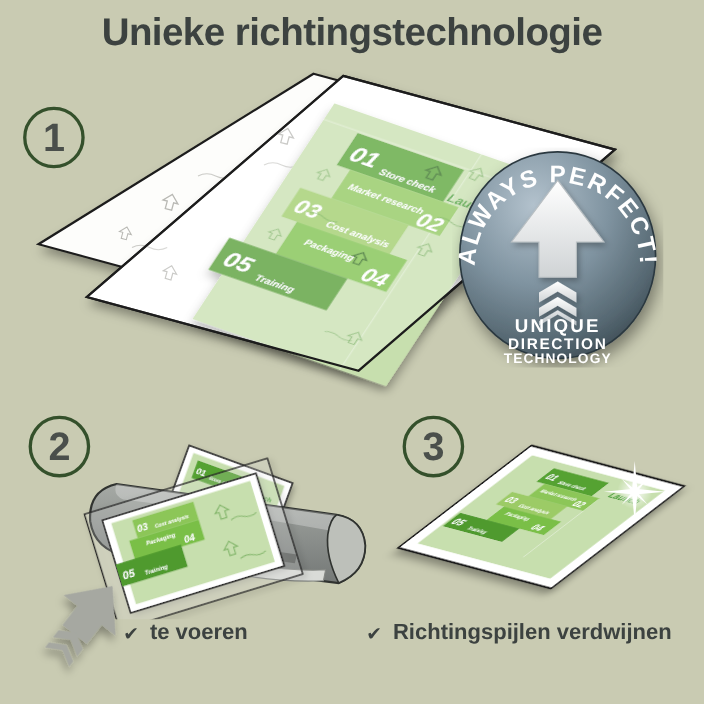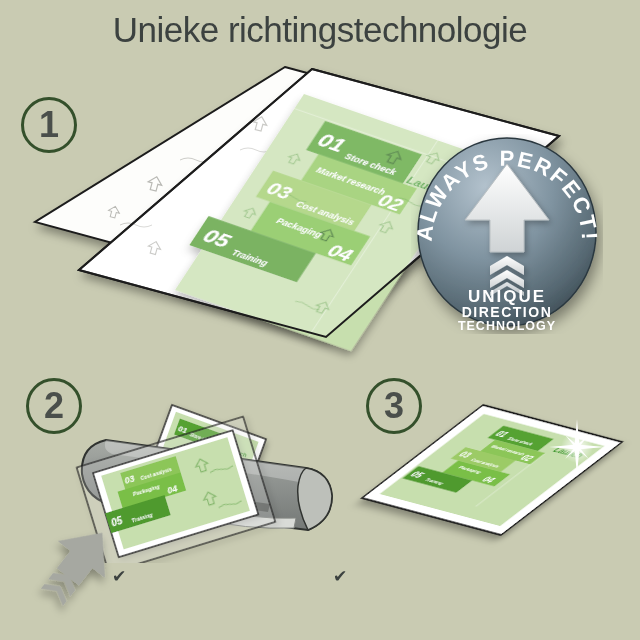--- a/index.html
+++ b/index.html
@@ -1,19 +1,19 @@
 <!DOCTYPE html>
 <html><head>
 <meta charset="utf-8">
 <style>
   html,body{margin:0;padding:0;background:#9a9b86;}
   #stage{position:relative;width:640px;height:640px;background:#c9cbb2;overflow:hidden;
          font-family:"Liberation Sans",sans-serif;}
   .title{position:absolute;top:10px;left:0;width:640px;text-align:center;
-         font-size:35px;font-weight:normal;letter-spacing:-0.5px;color:#3c4240;}
+         font-size:35px;font-weight:bold;letter-spacing:-0.5px;color:#3c4240;}
   .step-circle{position:absolute;width:50px;height:50px;border:3px solid #34502b;border-radius:50%;
          display:flex;align-items:center;justify-content:center;
          font-size:36px;font-weight:bold;color:#4a4f4b;}
   #circle1{left:21px;top:97px;}
   #circle2{left:26px;top:378px;}
   #circle3{left:366px;top:378px;}
   .abs{position:absolute;}
   svg text{font-family:"Liberation Sans",sans-serif;font-weight:bold;}
   .blocktxt{fill:#ffffff;font-style:italic;}
   .launchtxt{fill:#3f9b2f;font-style:italic;}
@@ -277,22 +277,24 @@
         <path d="M0,-28 L2.6,0 L0,28 L-2.6,0 Z" fill="#ffffff"></path>
         <path d="M-28,0 L0,-2.6 L28,0 L0,2.6 Z" fill="#ffffff"></path>
       </g>
       <circle r="3.2" fill="#ffffff"></circle>
     </g>
   </svg>
 
   <div class="checklist-item" style="left:112px;top:563px;">
     <span class="check">✔</span>
     <div class="lines">
+      <div>te voeren</div>
     </div>
   </div>
 
   <div class="checklist-item" style="left:333px;top:563px;">
     <span class="check">✔</span>
     <div class="lines">
+      <div>Richtingspijlen verdwijnen</div>
     </div>
   </div>
 
 </div>
 
 </body></html>

